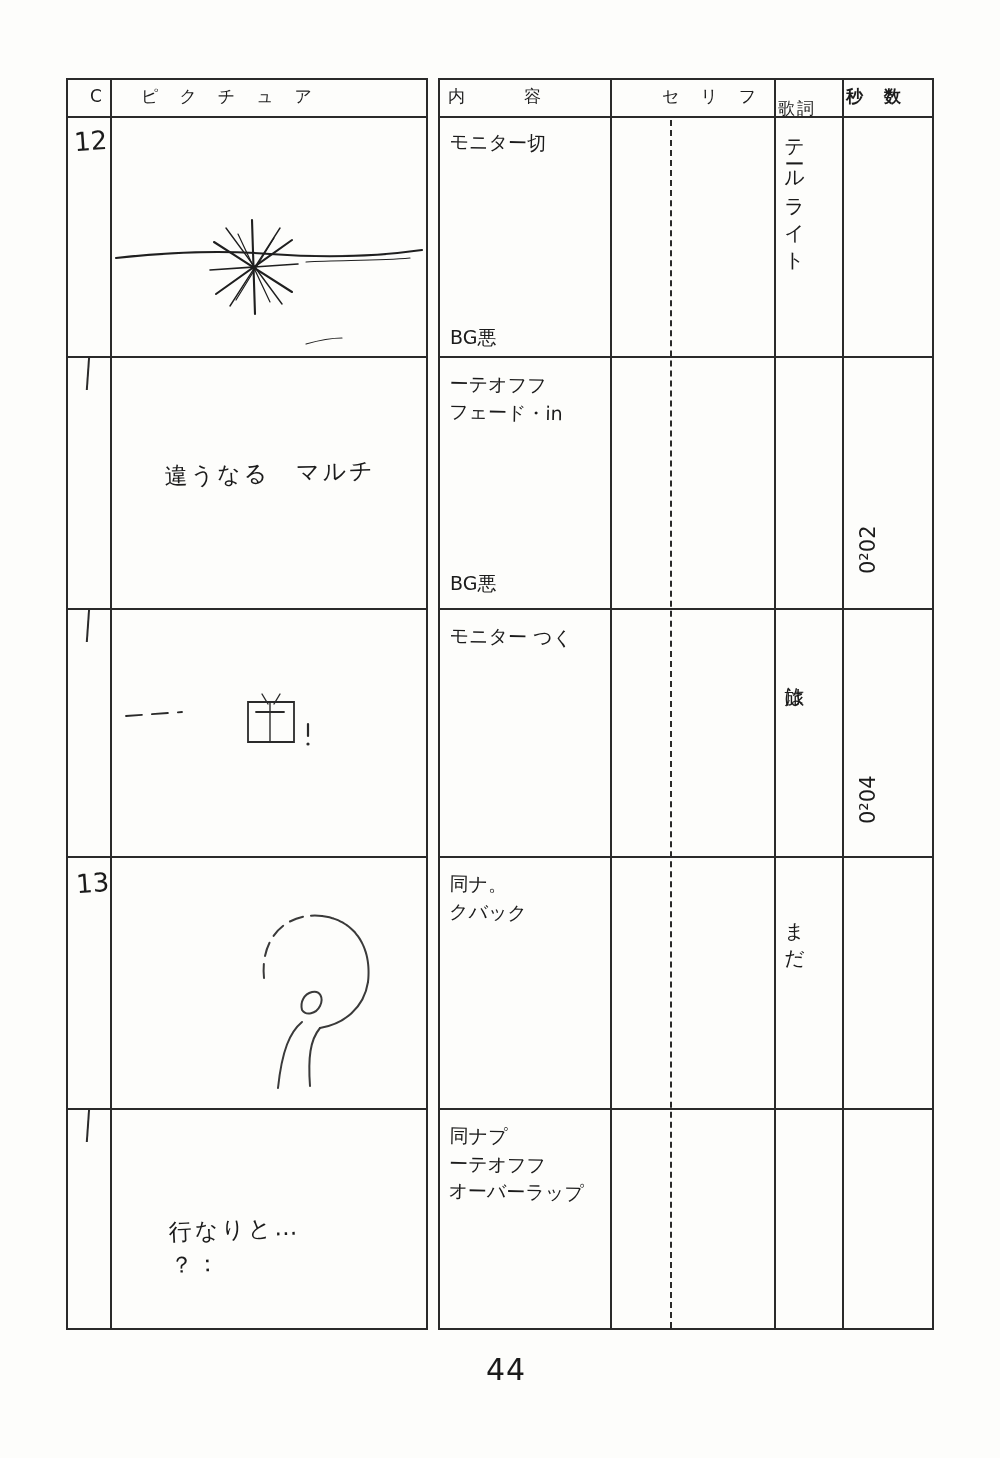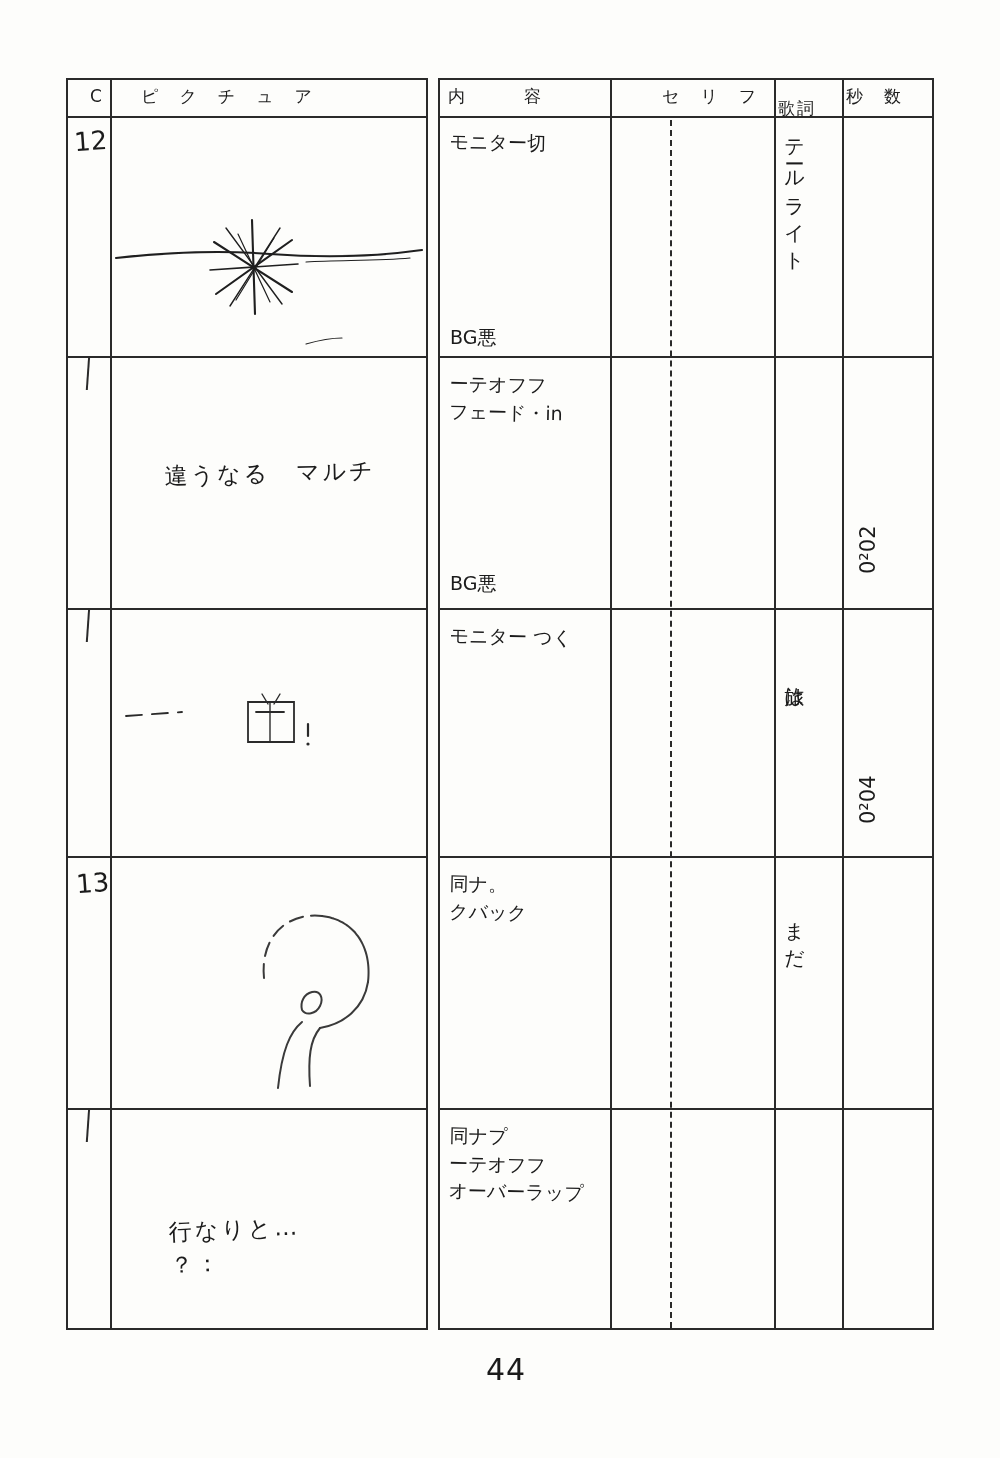--- a/index.html
+++ b/index.html
@@ -237,21 +237,21 @@
     <div class="vline" style="left:170px; height:36px; bottom:auto; top:0;"></div>
     <div class="vline" style="left:334px;"></div>
     <div class="vline" style="left:402px;"></div>
 
     <div class="vline dashed" style="left:230px; top:40px;"></div>
   </div>
 
   <div class="hdr" style="left:382px; top:7px;">内　　　容</div>
   <div class="hdr" style="left:556px; top:7px;margin-left:40px;">セ　リ　フ</div>
   <div class="hdr" style="left:712px; top:19px;">歌詞</div>
-  <div class="hdr" style="left:780px; top:7px;">秒　数</div>
+  <div class="hdr" style="left:780px; top:7px;font-weight:bold;">秒　数</div>
 
   <div class="hand slant3" style="left:384px; top:50px;">モニター切</div>
   <div class="hand" style="left:384px; top:246px;">BG悪</div>
   <div class="vtext" style="left:716px; top:48px; height:210px;">テールライト</div>
 
   <div class="hand slant3" style="left:384px; top:292px;">ーテオフフ
 フェード・in</div>
   <div class="hand" style="left:384px; top:492px;">BG悪</div>
   <div class="tcode" style="left:790px; top:496px;">0²02</div>
 

